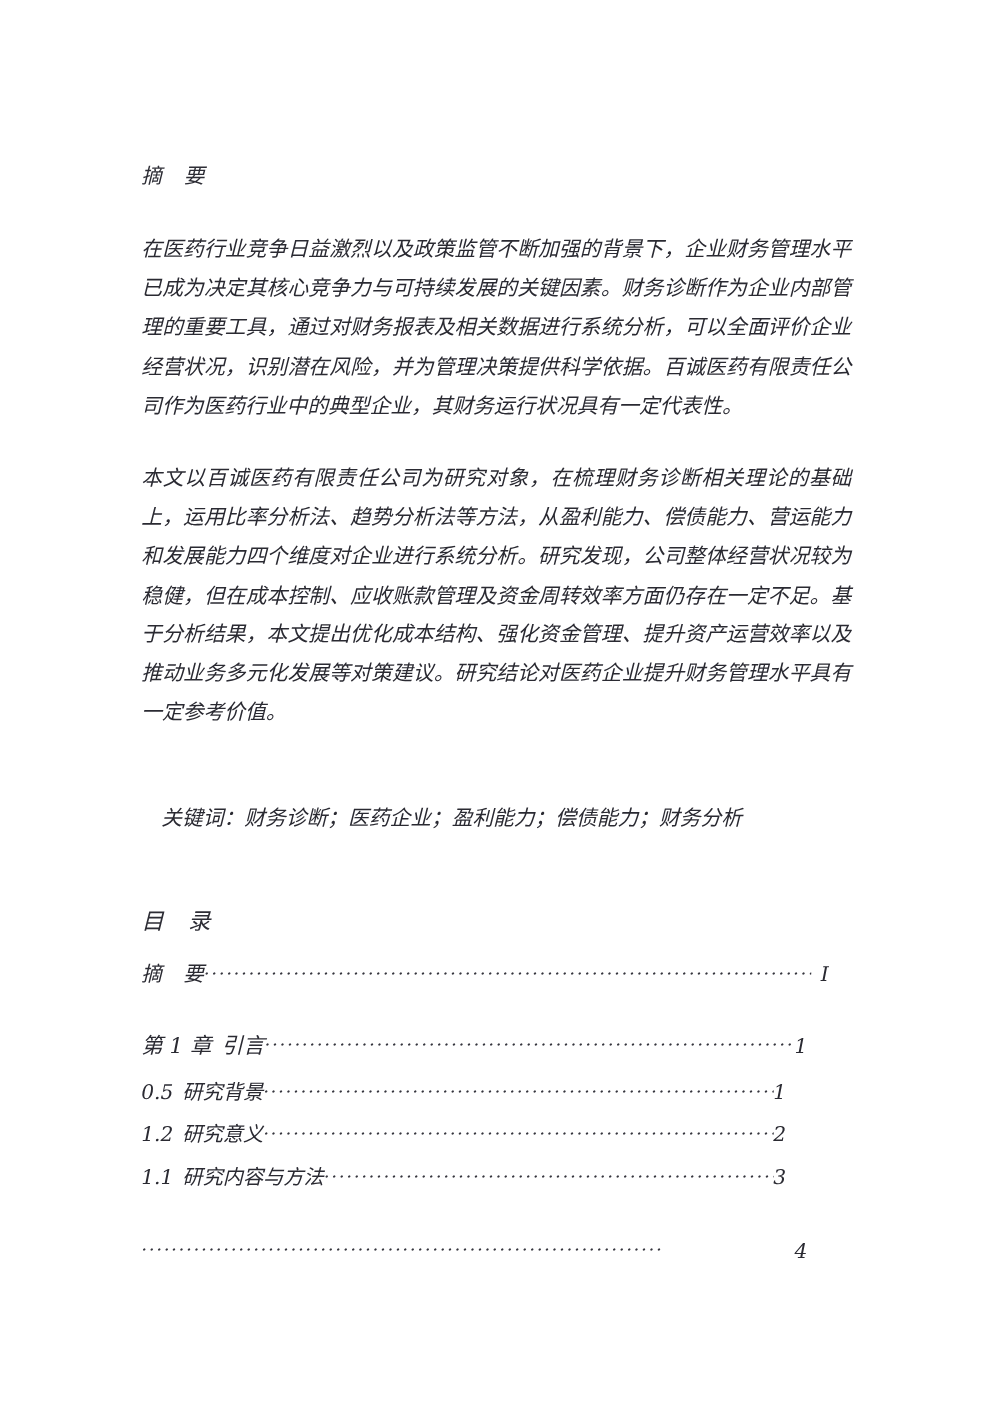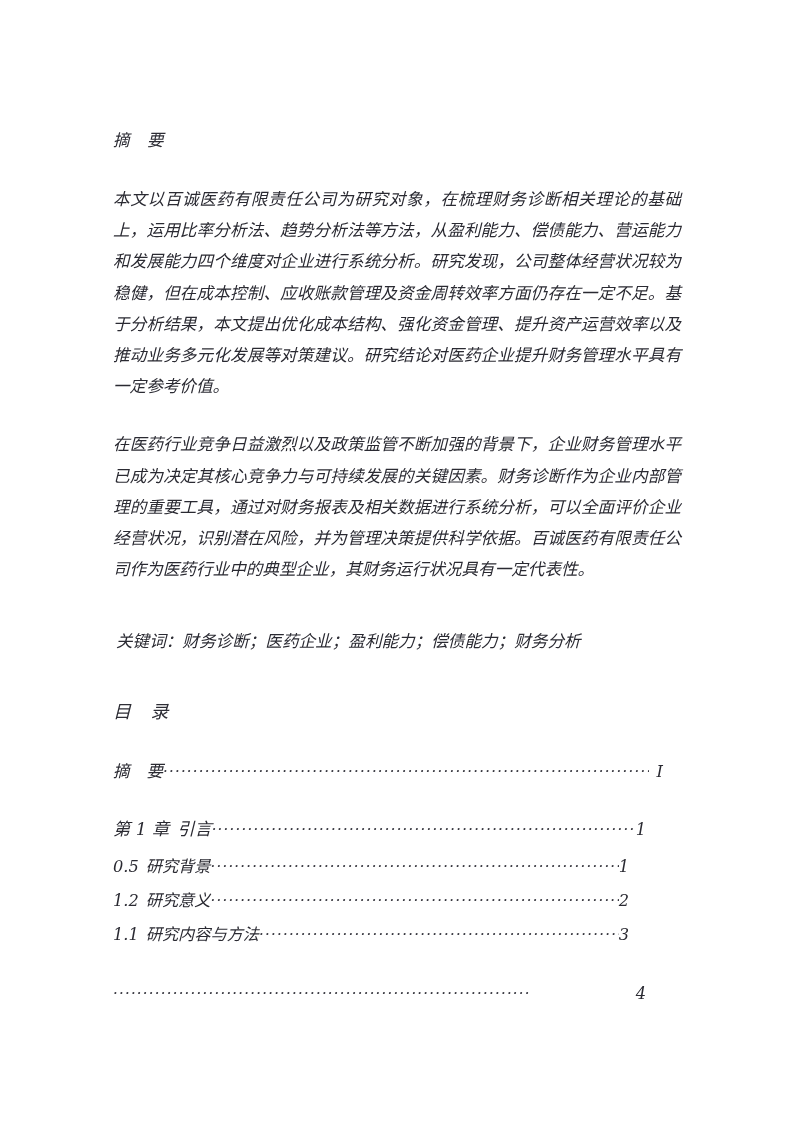--- a/index.html
+++ b/index.html
@@ -45,21 +45,21 @@
   .section-heading .gap {
     display: inline-block;
     width: 17px;
   }
 
   .toc-heading {
     font-size: 18px;
     line-height: 26px;
     color: #2d2d35;
     letter-spacing: 0.4px;
-    margin: 0 0 26px 0;
+    margin: 0 0 8px 0;
     font-weight: normal;
   }
   .toc-heading .gap {
     display: inline-block;
     width: 19px;
   }
 
   
   .para {
     font-size: 16.6px;
@@ -70,21 +70,21 @@
     color: #2a2a32;
     word-break: break-all;
   }
   .para:last-of-type {
     margin-bottom: 0;
   }
 
   .keywords {
     font-size: 16.6px;
     line-height: 31.2px;
-    margin: 3px;
+    margin: 16px;
     color: #2a2a32;
     text-align: left;
   }
 
   
   .spacer-abstract-to-keywords { height: 11px; }
   .spacer-keywords-to-toc { height: 38px; }
   .spacer-toc-head-to-list { height: 6px; }
 
   
@@ -164,22 +164,22 @@
   }
 </style>
 </head>
 <body>
 
 <div class="page">
   <div class="content">
 
     <h1 class="section-heading"><span>摘</span><span class="gap"></span><span>要</span></h1>
 
+    <p class="para">在医药行业竞争日益激烈以及政策监管不断加强的背景下，企业财务管理水平已成为决定其核心竞争力与可持续发展的关键因素。财务诊断作为企业内部管理的重要工具，通过对财务报表及相关数据进行系统分析，可以全面评价企业经营状况，识别潜在风险，并为管理决策提供科学依据。百诚医药有限责任公司作为医药行业中的典型企业，其财务运行状况具有一定代表性。</p>
     <p class="para">本文以百诚医药有限责任公司为研究对象，在梳理财务诊断相关理论的基础上，运用比率分析法、趋势分析法等方法，从盈利能力、偿债能力、营运能力和发展能力四个维度对企业进行系统分析。研究发现，公司整体经营状况较为稳健，但在成本控制、应收账款管理及资金周转效率方面仍存在一定不足。基于分析结果，本文提出优化成本结构、强化资金管理、提升资产运营效率以及推动业务多元化发展等对策建议。研究结论对医药企业提升财务管理水平具有一定参考价值。</p>
-    <p class="para">在医药行业竞争日益激烈以及政策监管不断加强的背景下，企业财务管理水平已成为决定其核心竞争力与可持续发展的关键因素。财务诊断作为企业内部管理的重要工具，通过对财务报表及相关数据进行系统分析，可以全面评价企业经营状况，识别潜在风险，并为管理决策提供科学依据。百诚医药有限责任公司作为医药行业中的典型企业，其财务运行状况具有一定代表性。</p>
 
     <div class="spacer-abstract-to-keywords"></div>
 
     <p class="keywords">关键词：财务诊断；医药企业；盈利能力；偿债能力；财务分析</p>
 
     <div class="spacer-keywords-to-toc"></div>
 
     <h1 class="toc-heading"><span>目</span><span class="gap"></span><span>录</span></h1>
 
     <div class="spacer-toc-head-to-list"></div>

